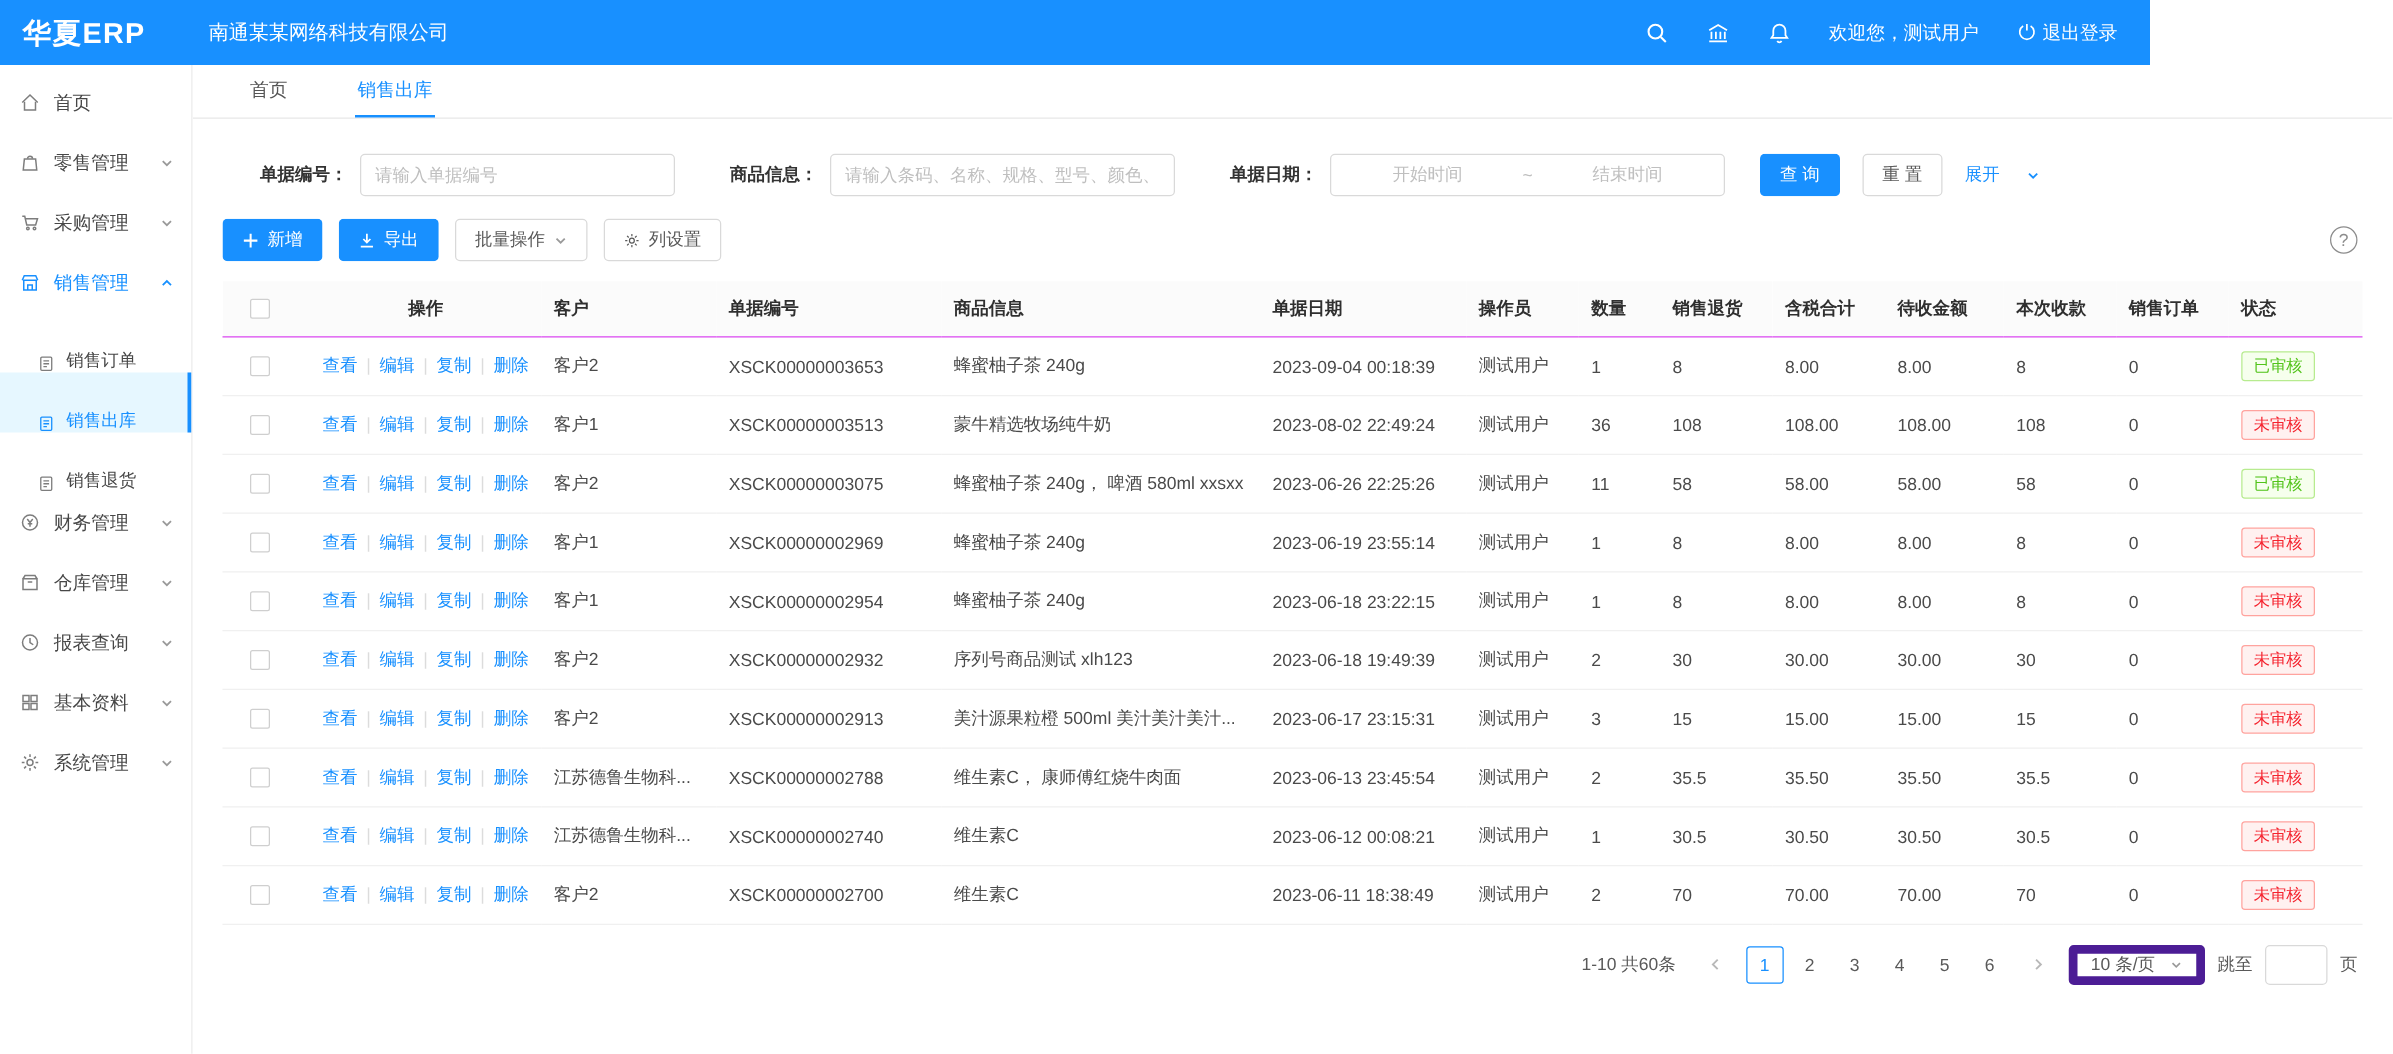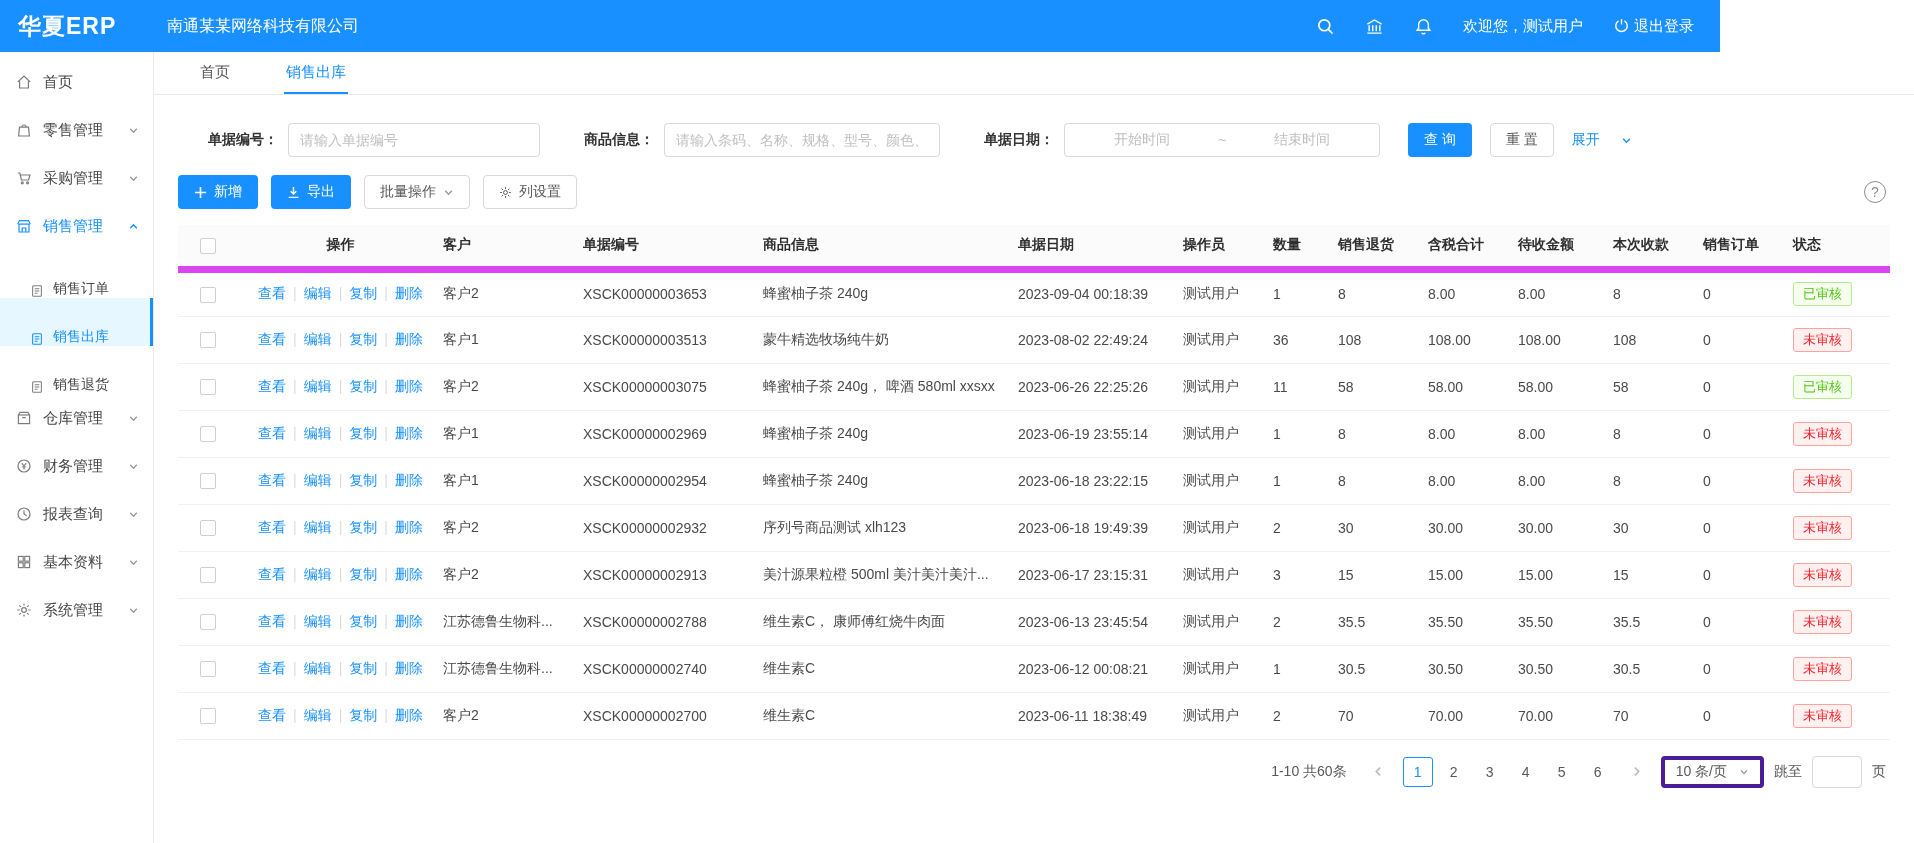--- a/index.html
+++ b/index.html
@@ -57,40 +57,40 @@
   .btn-reset{margin-right:18px}
   .expand-link{color:#1890ff;display:inline-flex;align-items:center;gap:21px;cursor:pointer;font-size:14px}
   .expand-link .mi-caret{color:#1890ff;margin-left:0}
 
   
   .toolbar-row{display:flex;align-items:center;gap:13px;padding:8px 0 16px}
   .help-icon{margin-left:auto;width:22px;height:22px;border:1px solid #8c8c8c;border-radius:50%;color:#8c8c8c;display:flex;align-items:center;justify-content:center;font-size:14px;cursor:pointer;margin-right:4px}
 
   
   table{width:100%;border-collapse:collapse;table-layout:fixed}
-  thead th{background:#fbfbfb;font-weight:bold;font-size:14px;color:#2f2f2f;text-align:left;padding:0 10px;height:44px;border-bottom:7px solid #d946ef;overflow:hidden;white-space:nowrap}
+  thead th{background:#fbfbfb;font-weight:bold;font-size:14px;color:#2f2f2f;text-align:left;padding:0 10px;height:44px;border-bottom:1px solid #d946ef;overflow:hidden;white-space:nowrap}
   thead th.th-actions{text-align:center}
   tbody td{font-size:14px;color:#4a4a4a;padding:0 10px;height:47px;border-bottom:1px solid #f0f0f0;overflow:hidden;white-space:nowrap;text-overflow:ellipsis}
   .col-check{padding-left:22px}
   .checkbox{display:inline-block;width:16px;height:16px;border:1px solid #cfcfcf;border-radius:2px;background:#fff;cursor:pointer;vertical-align:middle}
   .action-link{color:#1890ff;cursor:pointer;text-decoration:none}
   .sep{color:#dcdcdc;margin:0 7px}
   .badge{display:inline-block;padding:2px 9px;font-size:13px;border-radius:3px;border:1px solid;line-height:18px}
   .badge-green{color:#52c41a;border-color:#b7eb8f;background:#f6ffed}
   .badge-red{color:#f5222d;border-color:#ffa39e;background:#fff1f0}
 
   
   .pagination{display:flex;align-items:center;justify-content:flex-end;gap:10px;padding:16px 4px 0;color:#595959;font-size:14px}
   .pg-total{margin-right:8px;color:#595959}
   .pg-arrow{width:28px;height:30px;display:flex;align-items:center;justify-content:center;color:#b8b8b8;cursor:pointer}
   .pg-arrow svg{width:11px;height:11px}
   .pg-pages{display:flex;gap:6px}
   .page-item{min-width:30px;height:30px;display:inline-flex;align-items:center;justify-content:center;border-radius:3px;cursor:pointer;color:#595959;border:1px solid transparent;padding:0 4px}
   .page-item.active{border-color:#1890ff;color:#1890ff;background:#fff}
-  .pg-size{height:32px;border:4px solid #4c1d95;border-radius:4px;display:inline-flex;align-items:center;gap:12px;padding:0 11px;cursor:pointer;color:#595959}
+  .pg-size{height:32px;border:7px solid #4c1d95;border-radius:4px;display:inline-flex;align-items:center;gap:12px;padding:0 11px;cursor:pointer;color:#595959}
   .pg-size .mi-caret{width:10px;height:10px;color:#9a9a9a;margin-left:0}
   .pg-jump-input{width:50px;height:32px;border:1px solid #d9d9d9;border-radius:4px;outline:none;padding:0 6px;font-size:14px}
 </style>
 </head>
 <body>
 
 <header class="topbar">
   <div class="logo">华夏ERP</div>
   <div class="company">南通某某网络科技有限公司</div>
   <div class="topbar-right">
@@ -202,39 +202,39 @@
         <svg viewBox="0 0 16 16" fill="none" stroke="currentColor" stroke-width="1.2">
           <rect x="3" y="2" width="10" height="12" rx="1"></rect>
           <path d="M5.4 5.4h5.2M5.4 8h5.2M5.4 10.6h3.2"></path>
         </svg>
       </span>
     <span>销售退货</span>
   </div>
   <div class="menu-item">
     <span class="mi-icon">
         <svg viewBox="0 0 16 16" fill="none" stroke="currentColor" stroke-width="1.2">
+          <circle cx="8" cy="8" r="6"></circle>
+          <path d="M5.8 5.2 8 8l2.2-2.8M8 8v3.4M6.2 9h3.6"></path>
+        </svg>
+      </span>
+    <span>财务管理</span>
+    <span class="mi-caret">
+        <svg viewBox="0 0 10 10" fill="none" stroke="currentColor" stroke-width="1.3">
+          <path d="M2 3.5 5 6.5 8 3.5"></path>
+        </svg>
+      </span>
+  </div>
+  <div class="menu-item">
+    <span class="mi-icon">
+        <svg viewBox="0 0 16 16" fill="none" stroke="currentColor" stroke-width="1.2">
           <rect x="2.4" y="5" width="11.2" height="8.6"></rect>
           <path d="M2.4 5 4 2.4h8L13.6 5M6.2 7.6h3.6"></path>
         </svg>
       </span>
     <span>仓库管理</span>
-    <span class="mi-caret">
-        <svg viewBox="0 0 10 10" fill="none" stroke="currentColor" stroke-width="1.3">
-          <path d="M2 3.5 5 6.5 8 3.5"></path>
-        </svg>
-      </span>
-  </div>
-  <div class="menu-item">
-    <span class="mi-icon">
-        <svg viewBox="0 0 16 16" fill="none" stroke="currentColor" stroke-width="1.2">
-          <circle cx="8" cy="8" r="6"></circle>
-          <path d="M5.8 5.2 8 8l2.2-2.8M8 8v3.4M6.2 9h3.6"></path>
-        </svg>
-      </span>
-    <span>财务管理</span>
     <span class="mi-caret">
         <svg viewBox="0 0 10 10" fill="none" stroke="currentColor" stroke-width="1.3">
           <path d="M2 3.5 5 6.5 8 3.5"></path>
         </svg>
       </span>
   </div>
   <div class="menu-item">
     <span class="mi-icon">
         <svg viewBox="0 0 16 16" fill="none" stroke="currentColor" stroke-width="1.2">
           <circle cx="8" cy="8" r="6"></circle>

